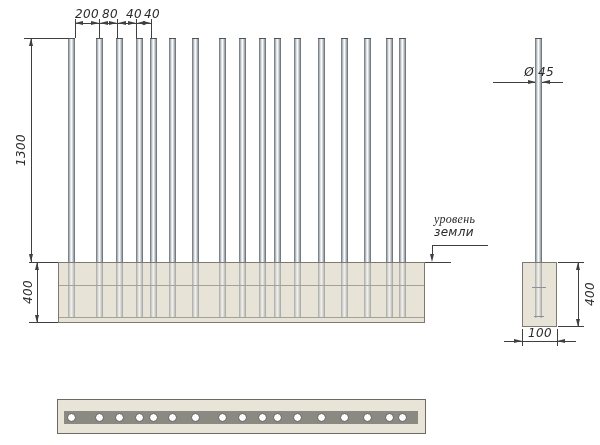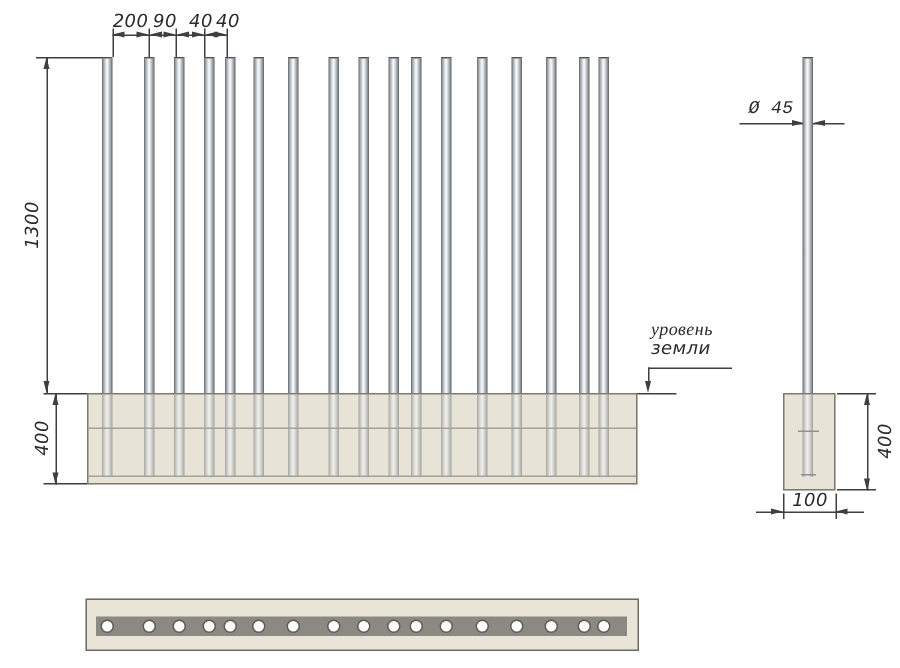--- a/index.html
+++ b/index.html
@@ -62,21 +62,21 @@
     <div class="ar l" style="left:75px;top:21px;"></div>
     <div class="ar r" style="left:91px;top:21px;"></div>
     <div class="ar l" style="left:100px;top:21px;"></div>
     <div class="ar r" style="left:109px;top:21px;"></div>
     <div class="ar l" style="left:118px;top:21px;"></div>
     <div class="ar r" style="left:128px;top:21px;"></div>
     <div class="ar l" style="left:137px;top:21px;"></div>
     <div class="ar r" style="left:143px;top:21px;"></div>
 
     <div class="dimtxt ctr" style="left:87px;top:14px;">200</div>
-    <div class="dimtxt ctr" style="left:110px;top:14px;">90</div>
+    <div class="dimtxt ctr" style="left:110px;top:14px;">80</div>
     <div class="dimtxt ctr" style="left:134px;top:14px;">40</div>
     <div class="dimtxt ctr" style="left:152px;top:14px;">40</div>
 
     <div class="hl" style="left:24px;top:38px;width:44px;"></div>
     <div class="vl" style="left:31px;top:38px;height:224px;"></div>
     <div class="ar u" style="left:29px;top:38px;"></div>
     <div class="ar d" style="left:29px;top:254px;"></div>
     <div class="dimtxt rot" style="left:21px;top:150px;">1300</div>
 
     <div class="hl" style="left:29px;top:262px;width:29px;"></div>
@@ -136,21 +136,21 @@
       <span style="display:block;font-family:Liberation Serif, serif;">уровень</span>
       <span style="display:block;">земли</span>
     </div>
   </div>
 
   <div>
 
     <div class="hl" style="left:493px;top:82px;width:70px;"></div>
     <div class="ar r" style="left:528px;top:80px;"></div>
     <div class="ar l" style="left:542px;top:80px;"></div>
-    <div class="dimtxt ctr" style="left:514px;top:72px;font-family:Liberation Mono, monospace;">Ø 45</div>
+    <div class="dimtxt ctr" style="left:539px;top:72px;">Ø 45</div>
 
     <div class="pole" style="left:535px;top:38px;height:224px;"></div>
 
     <div class="foundation" style="left:522px;top:262px;width:35px;height:65px;">
       <div class="pole embedded" style="left:12px;top:0;height:55px;"></div>
       <div class="tick" style="left:9px;top:24px;width:14px;"></div>
       <div class="tick" style="left:11px;top:53px;width:10px;"></div>
     </div>
 
     <div class="hl" style="left:558px;top:262px;width:26px;"></div>

